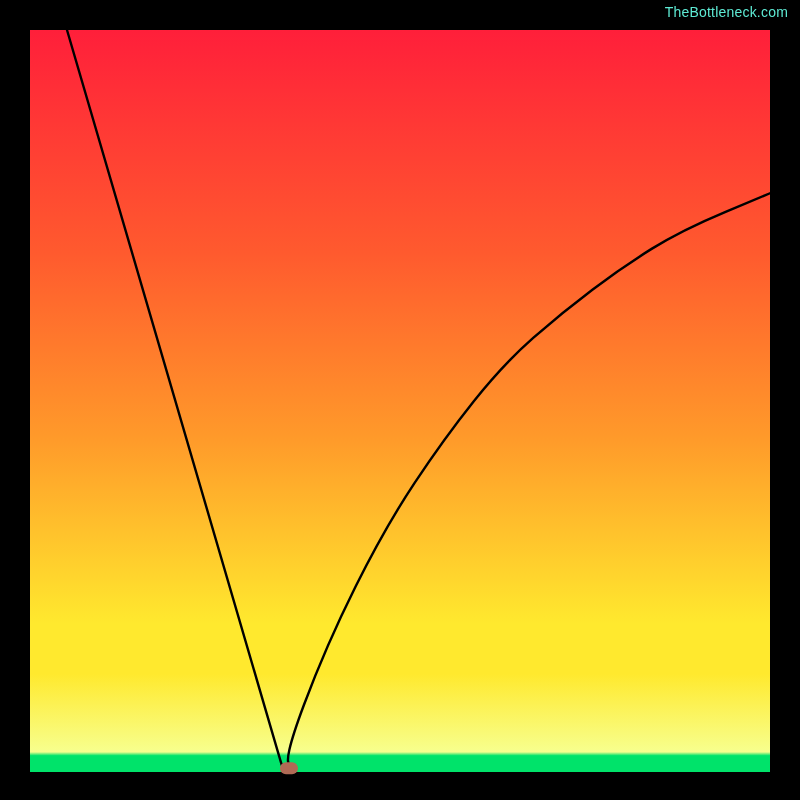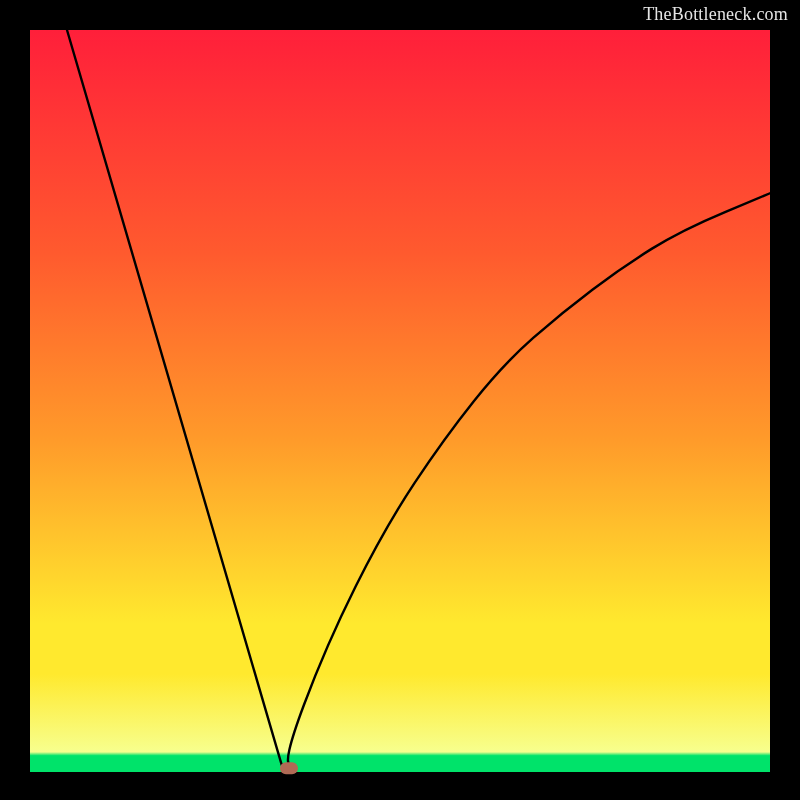--- a/index.html
+++ b/index.html
@@ -14,25 +14,24 @@
   .outer {
     position: relative;
     width: 800px;
     height: 800px;
     background: #000;
   }
   .watermark {
     position: absolute;
     top: 4px;
     right: 12px;
-    color: #e5e5e5;
-    font-size: 18px;
+    color: #5eead4;
+    font-size: 14px;
     letter-spacing: 0.2px;
     z-index: 10;
-    font-family: Liberation Serif, serif;
   }
   svg {
     position: absolute;
     left: 0;
     top: 0;
   }
 </style>
 </head>
 <body>
 <div class="outer">

